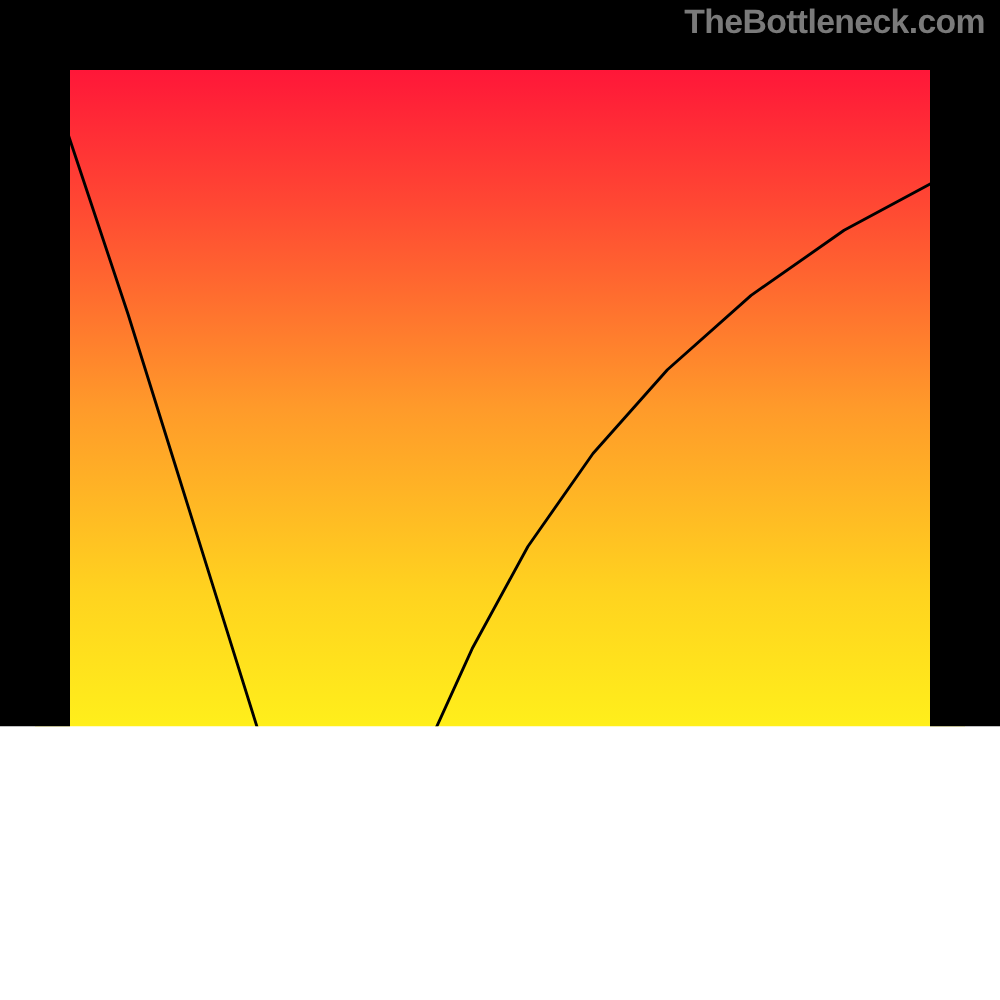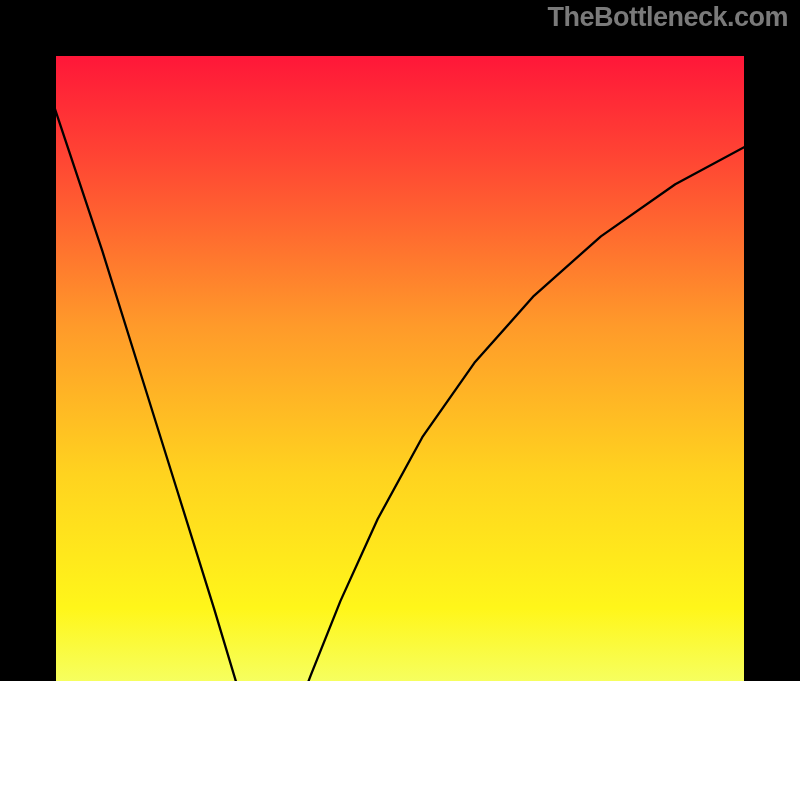--- a/index.html
+++ b/index.html
@@ -3,21 +3,21 @@
 <meta charset="utf-8">
 <style>
   body {
     margin: 0;
     padding: 0;
     background: #fff;
   }
   #container {
     position: relative;
     width: 800px;
-    height: 681px;
+    height: 581px;
   }
   #watermark {
     position: absolute;
     top: 2px;
     right: 12px;
     font-family: Arial, Helvetica, sans-serif;
     font-size: 27px;
     font-weight: bold;
     color: #7a7a7a;
     z-index: 10;

